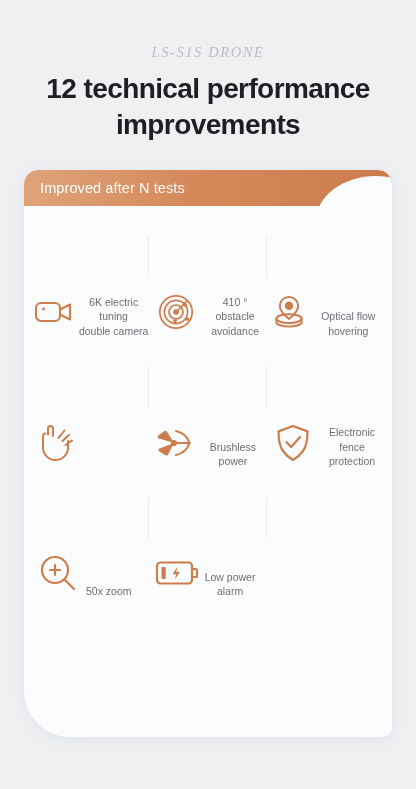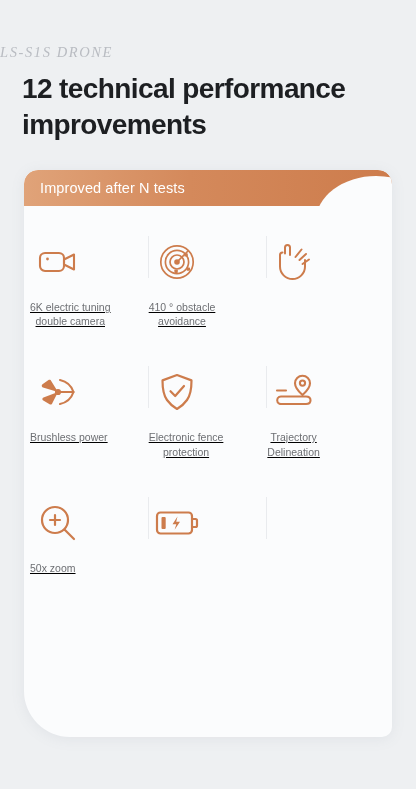--- a/index.html
+++ b/index.html
@@ -11,20 +11,21 @@
     height: 789px;
     background: #eef0f2;
     font-family: "Liberation Sans", sans-serif;
     overflow: hidden;
     position: relative;
   }
 
   
   .header {
     padding-top: 44px;
+    text-align: center;
   }
   .eyebrow {
     font-family: "Liberation Serif", serif;
     font-style: italic;
     font-size: 14.5px;
     letter-spacing: 1.6px;
     color: #b9bcc2;
     margin: 0 0 10px 0;
     font-weight: 400;
   }
@@ -82,25 +83,23 @@
     display: grid;
     grid-template-columns: repeat(3, 1fr);
     grid-template-rows: repeat(4, 1fr);
     height: 531px;
     box-sizing: border-box;
     padding: 2px 6px 8px 6px;
   }
   .cell {
     position: relative;
     display: flex;
-    flex-direction: column;
-    align-items: flex-start;
+    align-items: flex-end;
     justify-content: flex-start;
     padding-top: 28px;
-    text-decoration: underline;
   }
   .cell:not(:nth-child(3n))::after {
     content: "";
     position: absolute;
     right: 0;
     top: 28px;
     width: 1px;
     height: 42px;
     background: #e9ebee;
   }
@@ -161,20 +160,31 @@
           <circle cx="19" cy="19" r="2.8" fill="#cd7c4c" stroke="none"></circle>
           <rect x="26.4" y="10.2" width="3.4" height="3.4" rx="0.7" fill="#cd7c4c" stroke="none"></rect>
           <rect x="28.6" y="24.4" width="3.4" height="3.4" rx="0.7" fill="#cd7c4c" stroke="none"></rect>
           <rect x="16.4" y="26.6" width="3.4" height="3.4" rx="0.7" fill="#cd7c4c" stroke="none"></rect>
         </svg>
       </div>
       <div class="cell-label">410 ° obstacle
 avoidance</div>
     </div>
 
+    <div class="cell">
+      <div class="icon-wrap">
+        <svg width="38" height="38" viewBox="0 0 38 38" fill="none" stroke="#cd7c4c" stroke-width="2" stroke-linecap="round" stroke-linejoin="round">
+          <path d="M19 4 C13.8 4 9.8 8 9.8 13 C9.8 18.4 19 26 19 26 C19 26 28.2 18.4 28.2 13 C28.2 8 24.2 4 19 4 Z"></path>
+          <circle cx="19" cy="12.8" r="4.2" fill="#cd7c4c" stroke="none"></circle>
+          <ellipse cx="19" cy="25.6" rx="12.6" ry="4.4"></ellipse>
+          <path d="M6.4 25.6 L6.4 29.2 C6.4 31.6 12.1 33.6 19 33.6 C25.9 33.6 31.6 31.6 31.6 29.2 L31.6 25.6"></path>
+        </svg>
+      </div>
+      <div class="cell-label">Optical flow hovering</div>
+    </div>
 
     <div class="cell">
       <div class="icon-wrap">
         <svg width="36" height="38" viewBox="0 0 36 38" fill="none" stroke="#cd7c4c" stroke-width="2" stroke-linecap="round" stroke-linejoin="round">
           <path d="M5.5 9.5 C4.1 9.5 3 10.6 3 12 L3 23.5 C3 30.4 8.6 36 15.5 36 C22.4 36 28 30.4 28 23.5 L28 17"></path>
           <path d="M8 10.5 L8 4.5 C8 3.1 9.1 2 10.5 2 C11.9 2 13 3.1 13 4.5 L13 12"></path>
           <path d="M18.5 14 L24.5 6.5"></path>
           <path d="M22.5 17 L29 11"></path>
           <path d="M25.5 21 L32 16.5"></path>
         </svg>
@@ -202,32 +212,20 @@
         <svg width="34" height="38" viewBox="0 0 34 38" fill="none" stroke="#cd7c4c" stroke-width="2.2" stroke-linecap="round" stroke-linejoin="round">
           <path d="M17 2 L31.5 7.4 C31.5 7.4 31.5 20.6 27 27 C23.4 32.1 17 36 17 36 C17 36 10.6 32.1 7 27 C2.5 20.6 2.5 7.4 2.5 7.4 Z"></path>
           <path d="M10.5 18.2 L15.2 23 L24 13"></path>
         </svg>
       </div>
       <div class="cell-label">Electronic fence
 protection</div>
     </div>
 
 
-    <div class="cell">
-      <div class="icon-wrap">
-        <svg width="42" height="36" viewBox="0 0 42 36" fill="none" stroke="#cd7c4c" stroke-width="2.1" stroke-linecap="round" stroke-linejoin="round">
-          <path d="M28.5 1.8 C24.3 1.8 21 5.1 21 9.2 C21 14.2 28.5 21 28.5 21 C28.5 21 36 14.2 36 9.2 C36 5.1 32.7 1.8 28.5 1.8 Z"></path>
-          <circle cx="28.5" cy="9.1" r="2.6"></circle>
-          <path d="M3 16.5 L12 16.5"></path>
-          <path d="M7 22.5 C7 22.5 3.2 22.5 3.2 26.3 C3.2 30 7 30 7 30 L32 30 C35 30 36.5 28.3 36.5 26.2 C36.5 24 35 22.5 32 22.5 L7 22.5 Z"></path>
-        </svg>
-      </div>
-      <div class="cell-label">Trajectory
-Delineation</div>
-    </div>
 
     <div class="cell">
       <div class="icon-wrap">
         <svg width="38" height="38" viewBox="0 0 38 38" fill="none" stroke="#cd7c4c" stroke-width="2.2" stroke-linecap="round" stroke-linejoin="round">
           <circle cx="16" cy="16" r="13"></circle>
           <path d="M11 16 L21 16"></path>
           <path d="M16 11 L16 21"></path>
           <path d="M25.5 25.5 L35 35"></path>
         </svg>
       </div>
@@ -236,16 +234,18 @@
 
     <div class="cell">
       <div class="icon-wrap">
         <svg width="44" height="28" viewBox="0 0 44 28" fill="none" stroke="#cd7c4c" stroke-width="2.2" stroke-linecap="round" stroke-linejoin="round">
           <rect x="2" y="3.5" width="35" height="21" rx="3.5"></rect>
           <path d="M37.5 10 L40.5 10 C41.3 10 42 10.7 42 11.5 L42 16.5 C42 17.3 41.3 18 40.5 18 L37.5 18"></path>
           <rect x="6.5" y="8" width="4.2" height="12" rx="1" fill="#cd7c4c" stroke="none"></rect>
           <path d="M22.5 7.5 L17.5 15.2 L21.3 15.2 L19.6 20.8 L25 12.8 L21.2 12.8 Z" fill="#cd7c4c" stroke="none"></path>
         </svg>
       </div>
+      <div class="cell-label">Low power
+alarm</div>
     </div>
 
   </div>
 </div>
 
 </body></html>

